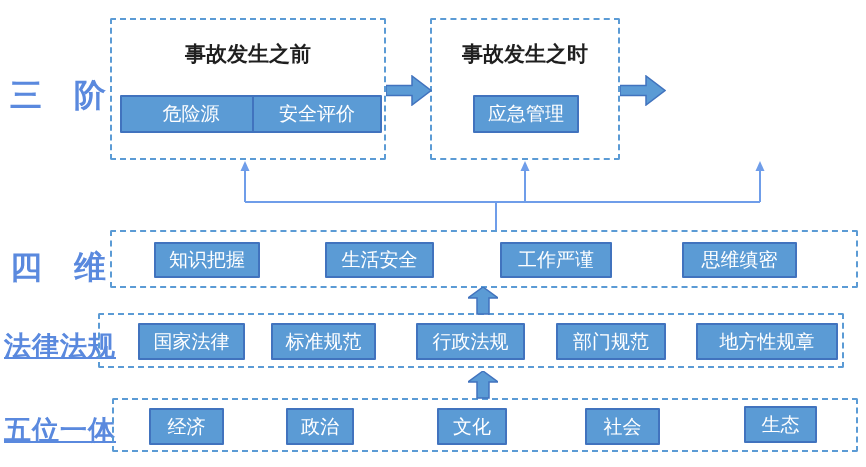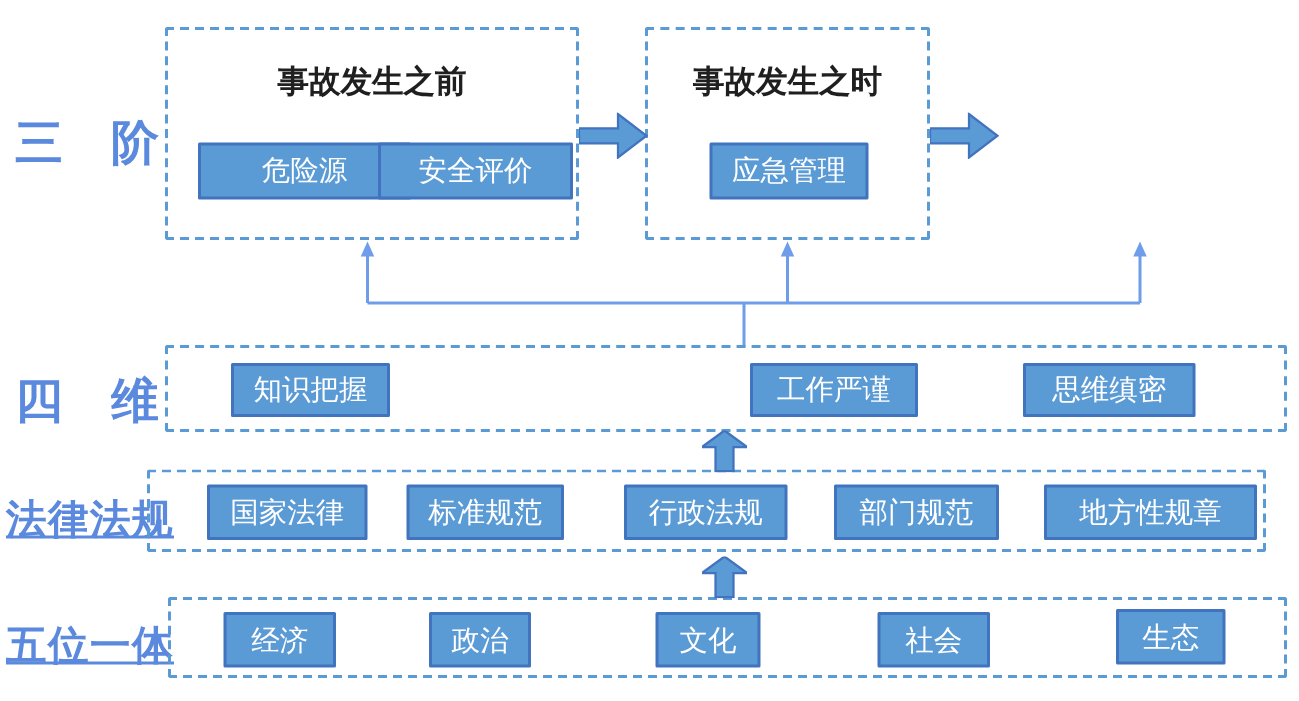--- a/index.html
+++ b/index.html
@@ -55,21 +55,21 @@
       <polygon points="245,161 240.5,171 249.5,171"></polygon>
       <polygon points="525,161 520.5,171 529.5,171"></polygon>
       <polygon points="760,161 755.5,171 764.5,171"></polygon>
     </g>
   </svg>
 
   <div class="side-label big" style="left:8px;top:74px;width:100px;">三　阶</div>
 
   <div class="dashed-box" style="left:110px;top:18px;width:276px;height:142px;">
     <div class="stage-title" style="top:20px;">事故发生之前</div>
-    <div class="tag" style="left:20px;top:75px;width:142px;height:38px;">危险源</div>
+    <div class="tag" style="left:8px;top:75px;width:142px;height:38px;">危险源</div>
     <div class="tag" style="left:140px;top:75px;width:130px;height:38px;">安全评价</div>
   </div>
 
   <div class="arrow-abs" style="left:386px;top:75px;">
     <svg width="46" height="31" viewBox="0 0 46 31">
       <polygon points="0,10.5 26,10.5 26,1 45,15.5 26,30 26,20.5 0,20.5" fill="#5b9bd5" stroke="#4173be" stroke-width="1.5"></polygon>
     </svg>
   </div>
 
   <div class="dashed-box" style="left:430px;top:18px;width:190px;height:142px;">
@@ -81,20 +81,21 @@
     <svg width="46" height="31" viewBox="0 0 46 31">
       <polygon points="0,10.5 26,10.5 26,1 45,15.5 26,30 26,20.5 0,20.5" fill="#5b9bd5" stroke="#4173be" stroke-width="1.5"></polygon>
     </svg>
   </div>
 
 
   <div class="side-label big" style="left:8px;top:246px;width:100px;">四　维</div>
 
   <div class="dashed-box" style="left:110px;top:230px;width:748px;height:58px;">
     <div class="tag" style="left:42px;top:10px;width:106px;height:36px;text-align:center;">知识把握</div>
+    <div class="tag" style="left:213px;top:10px;width:109px;height:36px;">生活安全</div>
     <div class="tag" style="left:388px;top:10px;width:112px;height:36px;">工作严谨</div>
     <div class="tag" style="left:570px;top:10px;width:115px;height:36px;">思维缜密</div>
   </div>
 
   <div class="arrow-abs" style="left:468px;top:287px;">
     <svg width="30" height="28" viewBox="0 0 30 28">
       <polygon points="15,0 30,11 21,11 21,27 9,27 9,11 0,11" fill="#5b9bd5" stroke="#4173be" stroke-width="1.5"></polygon>
     </svg>
   </div>
 

